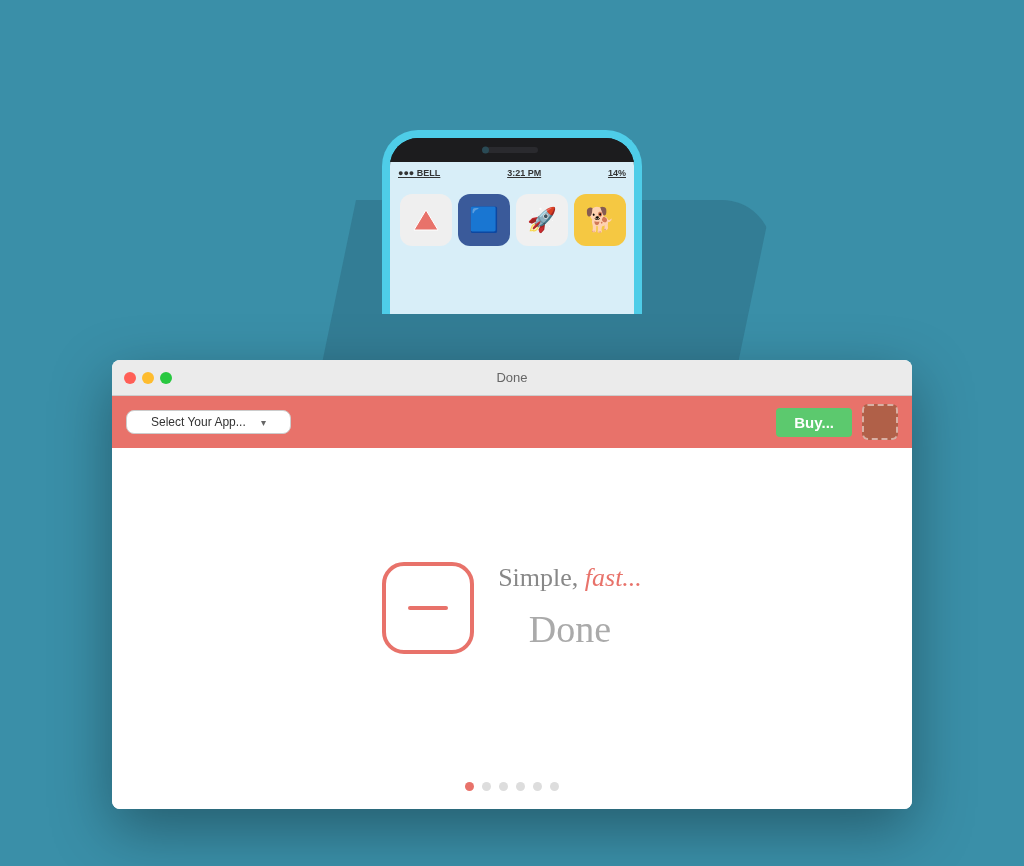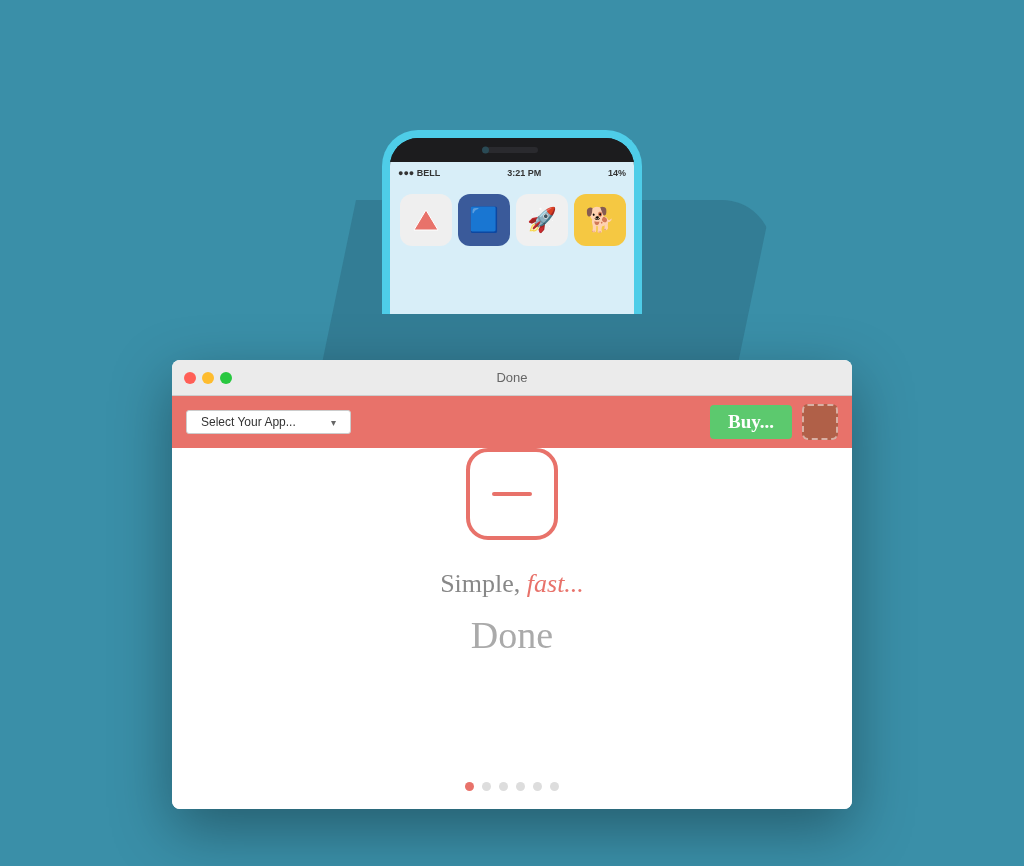--- a/index.html
+++ b/index.html
@@ -47,21 +47,21 @@
     border-bottom:none;
     overflow:hidden;
     width:260px;
   ">
 
     <div style="height:24px;background:#1c1c1e;display:flex;align-items:center;justify-content:center;position:relative;">
       <div style="width:7px;height:7px;background:#2a4a55;border-radius:50%;position:absolute;left:calc(50% - 30px);top:50%;transform:translateY(-50%);"></div>
       <div style="width:52px;height:6px;background:#2a2a2e;border-radius:3px;"></div>
     </div>
 
-    <div style="height:22px;background:#d8eef8;display:flex;align-items:center;justify-content:space-between;padding:0 8px;font-size:9px;font-weight:bold;color:#333;">
+    <div style="height:22px;background:#d8eef8;display:flex;align-items:center;justify-content:space-between;padding:0 8px;font-size:9px;font-weight:bold;color:#333;text-decoration:underline;">
       <span>●●● BELL</span>
       <span>3:21 PM</span>
       <span>14%</span>
     </div>
 
     <div style="background:#d8eef8;display:grid;grid-template-columns:repeat(4,1fr);gap:6px;padding:10px;min-height:130px;align-content:start;">
 
       <div style="width:52px;height:52px;background:#efefef;border-radius:12px;display:flex;align-items:center;justify-content:center;font-size:20px;overflow:hidden;">
         <svg width="28" height="28" viewBox="0 0 28 28">
             <polygon points="14,4 26,24 2,24" fill="#e8726a" stroke="white" stroke-width="1"></polygon>
@@ -81,52 +81,52 @@
       </div>
     </div>
   </div>
 </div>
 
 <div style="
   position:absolute;
   top:360px;
   left:50%;
   transform:translateX(-50%);
-  width:680px;
+  width:800px;
   background:white;
   border-radius:8px;
   box-shadow:0 20px 60px rgba(0,0,0,0.35);
   z-index:10;
   overflow:hidden;
 ">
 
   <div style="height:36px;background:#ebebeb;display:flex;align-items:center;padding:0 12px;border-bottom:1px solid #ccc;position:relative;">
     <div style="display:flex;gap:6px;">
       <div style="width:12px;height:12px;border-radius:50%;background:#ff5f57;"></div>
       <div style="width:12px;height:12px;border-radius:50%;background:#febc2e;"></div>
       <div style="width:12px;height:12px;border-radius:50%;background:#28c840;"></div>
     </div>
     <div style="position:absolute;left:50%;transform:translateX(-50%);font-size:13px;color:#666;font-weight:500;">Done</div>
   </div>
 
   <div style="height:52px;background:#e8726a;display:flex;align-items:center;padding:0 14px;gap:10px;">
 
-    <div style="background:white;border:1px solid #ccc;border-radius:3px;padding:4px 14px;font-size:12px;color:#333;display:flex;align-items:center;gap:6px;width:165px;cursor:pointer;">
+    <div style="background:white;border:1px solid #ccc;border-radius:8px;padding:4px 24px;font-size:12px;color:#333;display:flex;align-items:center;gap:6px;width:165px;cursor:pointer;">
       <span style="flex:1;white-space:nowrap;overflow:hidden;text-overflow:ellipsis;">Select Your App...</span>
       <span style="font-size:10px;color:#666;">▾</span>
     </div>
 
     <div style="flex:1;"></div>
 
-    <button style="background:#5cc96e;color:white;border:none;border-radius:4px;padding:6px 18px;font-size:19px;font-weight:bold;cursor:pointer;font-family:Liberation Serif, serif;">Buy...</button>
+    <button style="background:#5cc96e;color:white;border:none;border-radius:4px;padding:6px 18px;font-size:15px;font-weight:bold;cursor:pointer;">Buy...</button>
 
     <div style="width:36px;height:36px;background:#b06048;border-radius:6px;border:2px dashed rgba(255,255,255,0.5);"></div>
   </div>
 
-  <div style="background:white;height:320px;display:flex;flex-direction:column;align-items:center;gap:24px;">
+  <div style="background:white;height:320px;display:flex;flex-direction:row;align-items:center;justify-content:center;gap:24px;">
 
     <div style="width:92px;height:92px;border:4.5px solid #e8726a;border-radius:22px;display:flex;align-items:center;justify-content:center;">
       <div style="width:40px;height:4.5px;background:#e8726a;border-radius:2px;"></div>
     </div>
 
     <div style="text-align:center;line-height:1.5;">
       <div style="font-size:26px;color:#888;font-family:Georgia,serif;">
         <span style="font-family:Georgia,serif;color:#888;">Simple, </span><span style="color:#e8726a;font-style:italic;font-family:Georgia,serif;">fast...</span>
       </div>
       <div style="font-size:38px;color:#aaa;font-weight:300;font-family:Georgia,serif;margin-top:4px;">Done</div>

